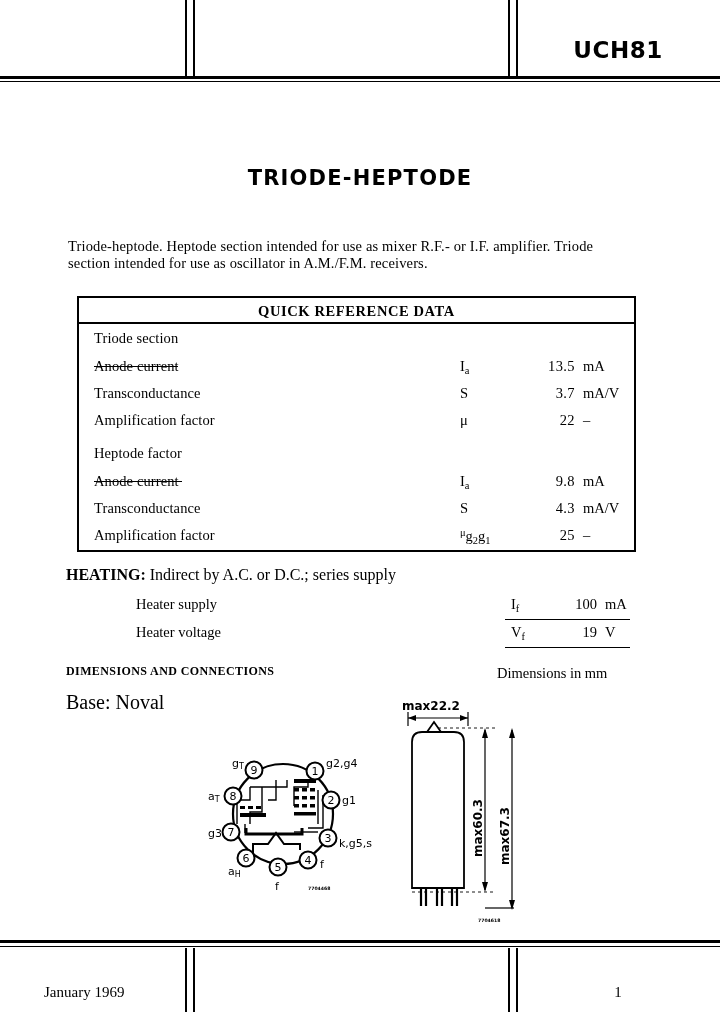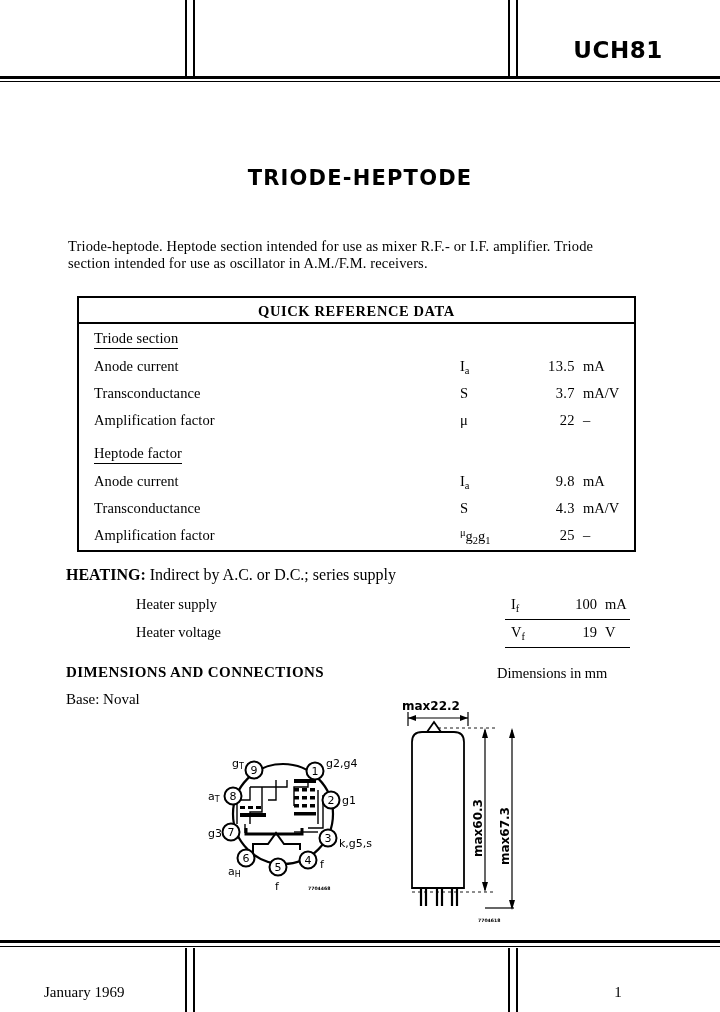--- a/index.html
+++ b/index.html
@@ -177,21 +177,21 @@
     left: 0;
     top: 28px;
     width: 100%;
     height: 226px;
   }
   .qrd-group-head {
     position: absolute;
     left: 15px;
     font-size: 14.5px;
     border-bottom: 1.5px solid #000;
-    padding-bottom: 1px;
+    padding-bottom: 19px;
     letter-spacing: 0.1px;
   }
   .qrd-row {
     position: absolute;
     left: 0;
     width: 100%;
     height: 22px;
   }
   .qrd-row .lbl {
     position: absolute;
@@ -276,35 +276,35 @@
     left: 100px; top: 0;
     font-size: 14.5px;
   }
 
   
   .dim-head {
     position: absolute;
     left: 66px;
     top: 664px;
     font-weight: bold;
-    font-size: 15px;
+    font-size: 12px;
     letter-spacing: 0.4px;
     text-align: right;
   }
   .dim-units {
     position: absolute;
     left: 497px;
     top: 665px;
     font-size: 14.5px;
   }
   .base-line {
     position: absolute;
     left: 66px;
     top: 691px;
-    font-size: 15px;
+    font-size: 20px;
   }
 
   
   .socket-diagram {
     position: absolute;
     left: 190px;
     top: 740px;
     width: 190px;
     height: 165px;
   }

